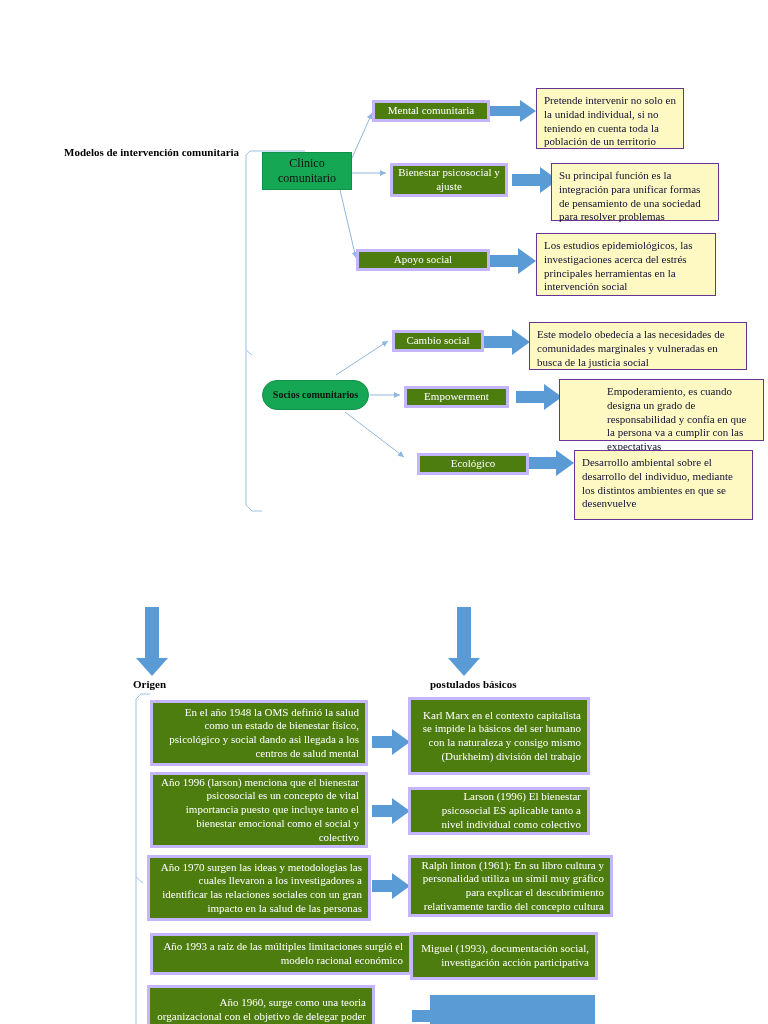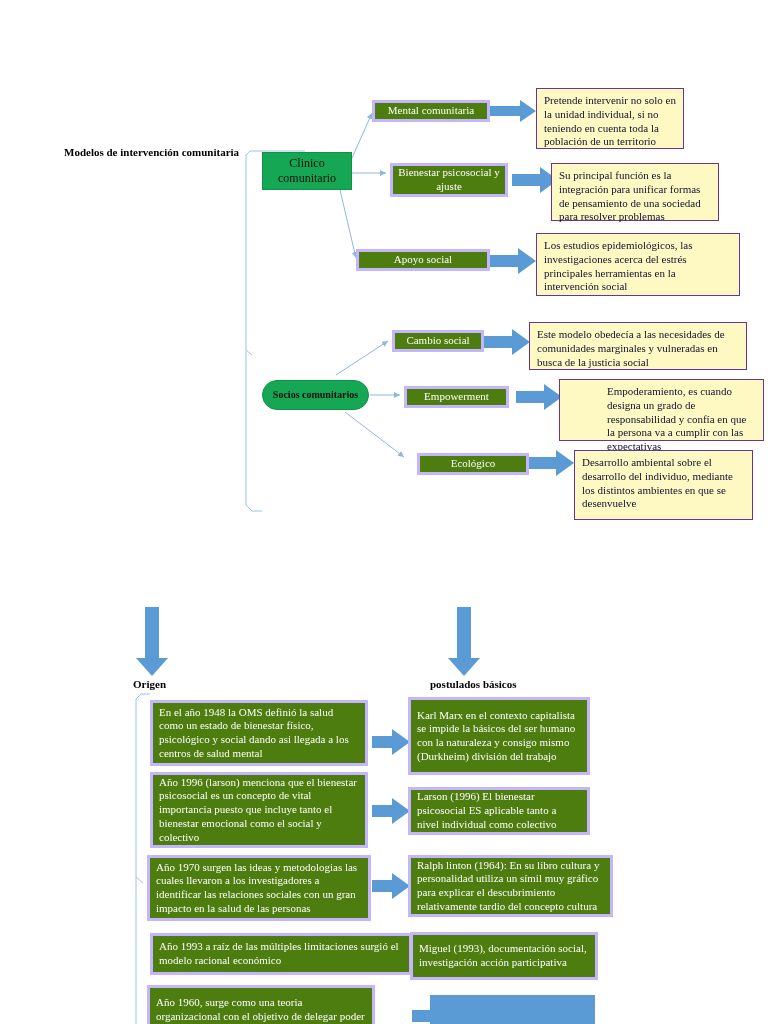--- a/index.html
+++ b/index.html
@@ -18,21 +18,21 @@
     display:flex;align-items:center;justify-content:center;
     text-align:center;
     line-height:1.25;
   }
   .box.navy{
     background:#4d7c0f;
     border:3px solid #c4b5fd;
     color:#ffffff;
     font-size:11px;
   }
-  .box.navy.left{ justify-content:flex-start; text-align:left; padding:18px 6px; }
+  .box.navy.left{ justify-content:flex-start; text-align:right; padding:18px 6px; }
   .box.green{
     background:#16a755;
     border:1px solid #109048;
     color:#101010;
     font-size:12px;
   }
   .box.green.bold{ font-weight:bold; font-size:10px;border-radius:15px; }
   .box.purple{
     background:#fef9c3;
     border:1px solid #6a3494;
@@ -134,21 +134,21 @@
   <div class="box navy" style="left:392px;top:330px;width:92px;height:22px;">Cambio social</div>
 
   <div class="box navy" style="left:404px;top:386px;width:105px;height:22px;">Empowerment</div>
 
   <div class="box navy" style="left:417px;top:453px;width:112px;height:22px;">Ecológico</div>
 
   <div class="box purple" style="left:536px;top:88px;width:148px;height:61px;">Pretende intervenir no solo en la unidad individual, si no teniendo en cuenta toda la población de un territorio</div>
 
   <div class="box purple" style="left:551px;top:163px;width:168px;height:58px;">Su principal función es la integración para unificar formas de pensamiento de una sociedad para resolver problemas</div>
 
-  <div class="box purple" style="left:536px;top:233px;width:204px;height:63px;">Los estudios epidemiológicos, las investigaciones acerca del estrés principales herramientas en la intervención social</div>
+  <div class="box purple" style="left:536px;top:233px;width:180px;height:63px;">Los estudios epidemiológicos, las investigaciones acerca del estrés principales herramientas en la intervención social</div>
 
   <div class="box purple" style="left:529px;top:322px;width:218px;height:48px;">Este modelo obedecía a las necesidades de comunidades marginales y vulneradas en busca de la justicia social</div>
 
   <div class="box purple" style="left:559px;top:379px;width:205px;height:62px;padding-left:47px;">Empoderamiento, es cuando designa un grado de responsabilidad y confía en que la persona va a cumplir con las expectativas</div>
 
   <div class="box purple" style="left:574px;top:450px;width:179px;height:70px;">Desarrollo ambiental sobre el desarrollo del individuo, mediante los distintos ambientes en que se desenvuelve</div>
 
   <div class="plaintext" style="left:133px;top:678px;">Origen</div>
 
   <div class="plaintext" style="left:430px;top:678px;">postulados básicos</div>
@@ -160,19 +160,19 @@
   <div class="box navy left" style="left:147px;top:855px;width:224px;height:66px;">Año 1970 surgen las ideas y metodologias las cuales llevaron a los investigadores a identificar las relaciones sociales con un gran impacto en la salud de las personas</div>
 
   <div class="box navy left" style="left:150px;top:933px;width:262px;height:38px;">Año 1993 a raíz de las múltiples limitaciones surgió el modelo racional económico</div>
 
   <div class="box navy left" style="left:147px;top:985px;width:228px;height:50px;">Año 1960, surge como una teoria organizacional con el objetivo de delegar poder</div>
 
   <div class="box navy left" style="left:408px;top:697px;width:182px;height:78px;">Karl Marx en el contexto capitalista se impide la básicos del ser humano con la naturaleza y consigo mismo (Durkheim) división del trabajo</div>
 
   <div class="box navy left" style="left:408px;top:787px;width:182px;height:48px;">Larson      (1996)          El      bienestar psicosocial ES aplicable tanto a nivel individual como colectivo</div>
 
-  <div class="box navy left" style="left:408px;top:855px;width:205px;height:62px;">Ralph linton (1964): En su libro cultura y personalidad utiliza un símil muy gráfico para explicar el descubrimiento relativamente tardio del concepto cultura</div>
+  <div class="box navy left" style="left:408px;top:855px;width:205px;height:62px;">Ralph linton (1961): En su libro cultura y personalidad utiliza un símil muy gráfico para explicar el descubrimiento relativamente tardio del concepto cultura</div>
 
   <div class="box navy left" style="left:410px;top:932px;width:188px;height:48px;">Miguel (1993), documentación social, investigación acción participativa</div>
 
   <div class="box lightblue" style="left:430px;top:995px;width:165px;height:40px;"></div>
 
 </div>
 
 </body></html>

